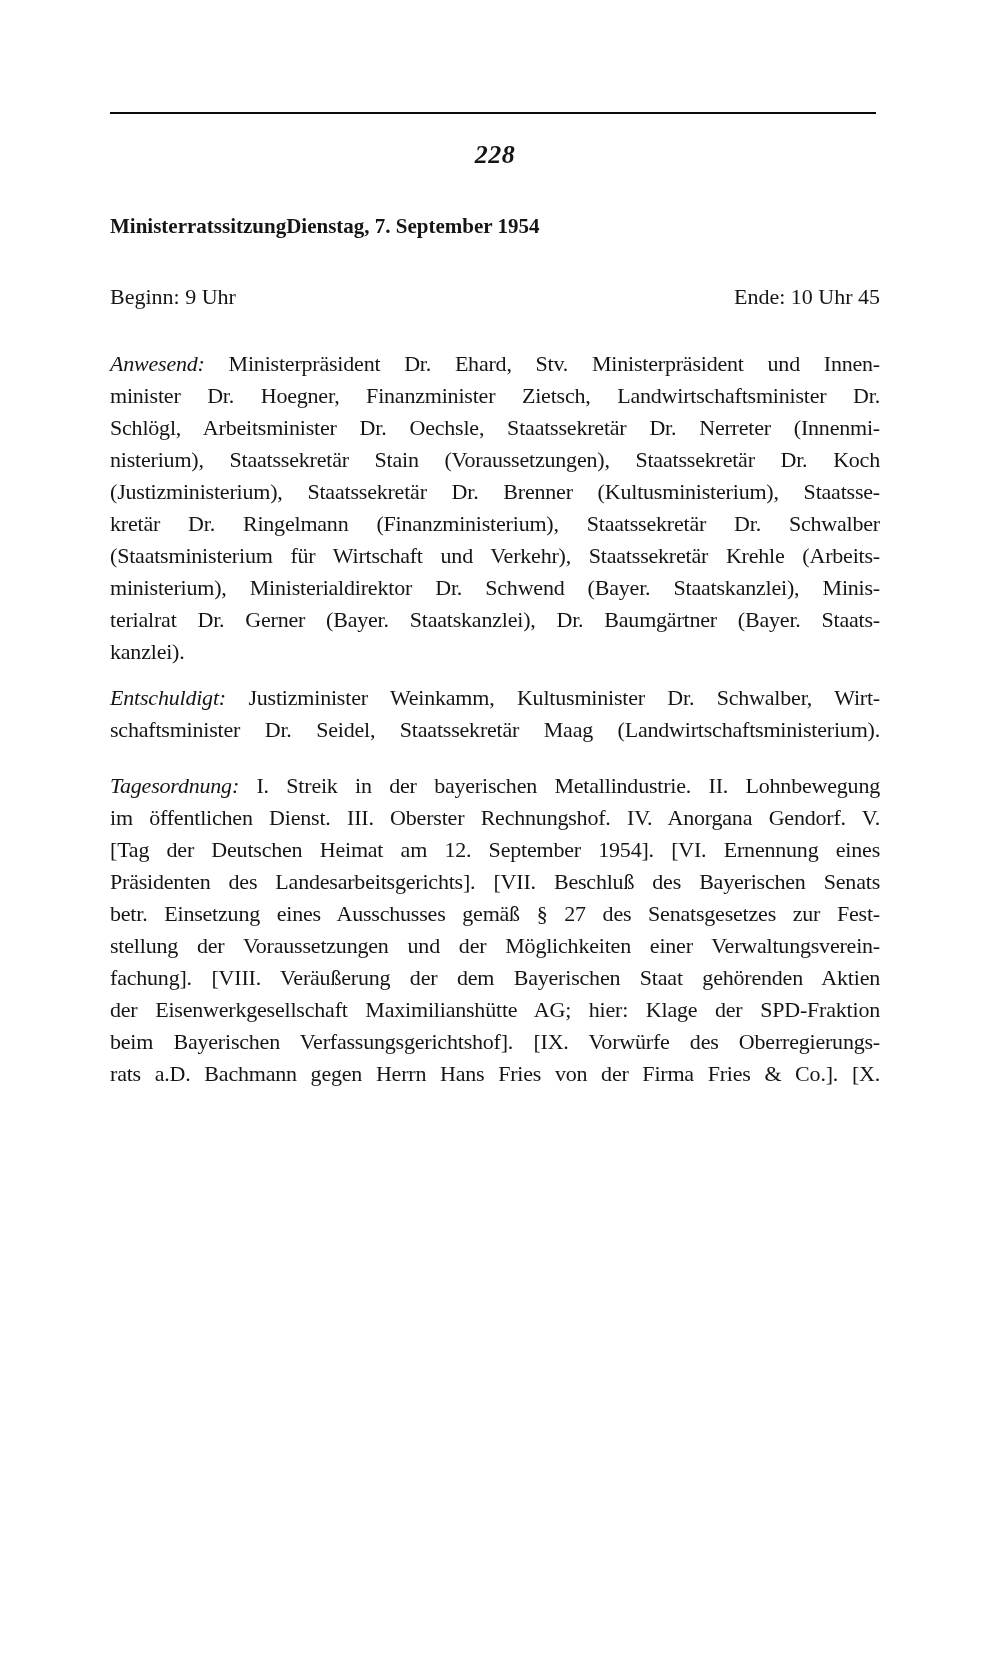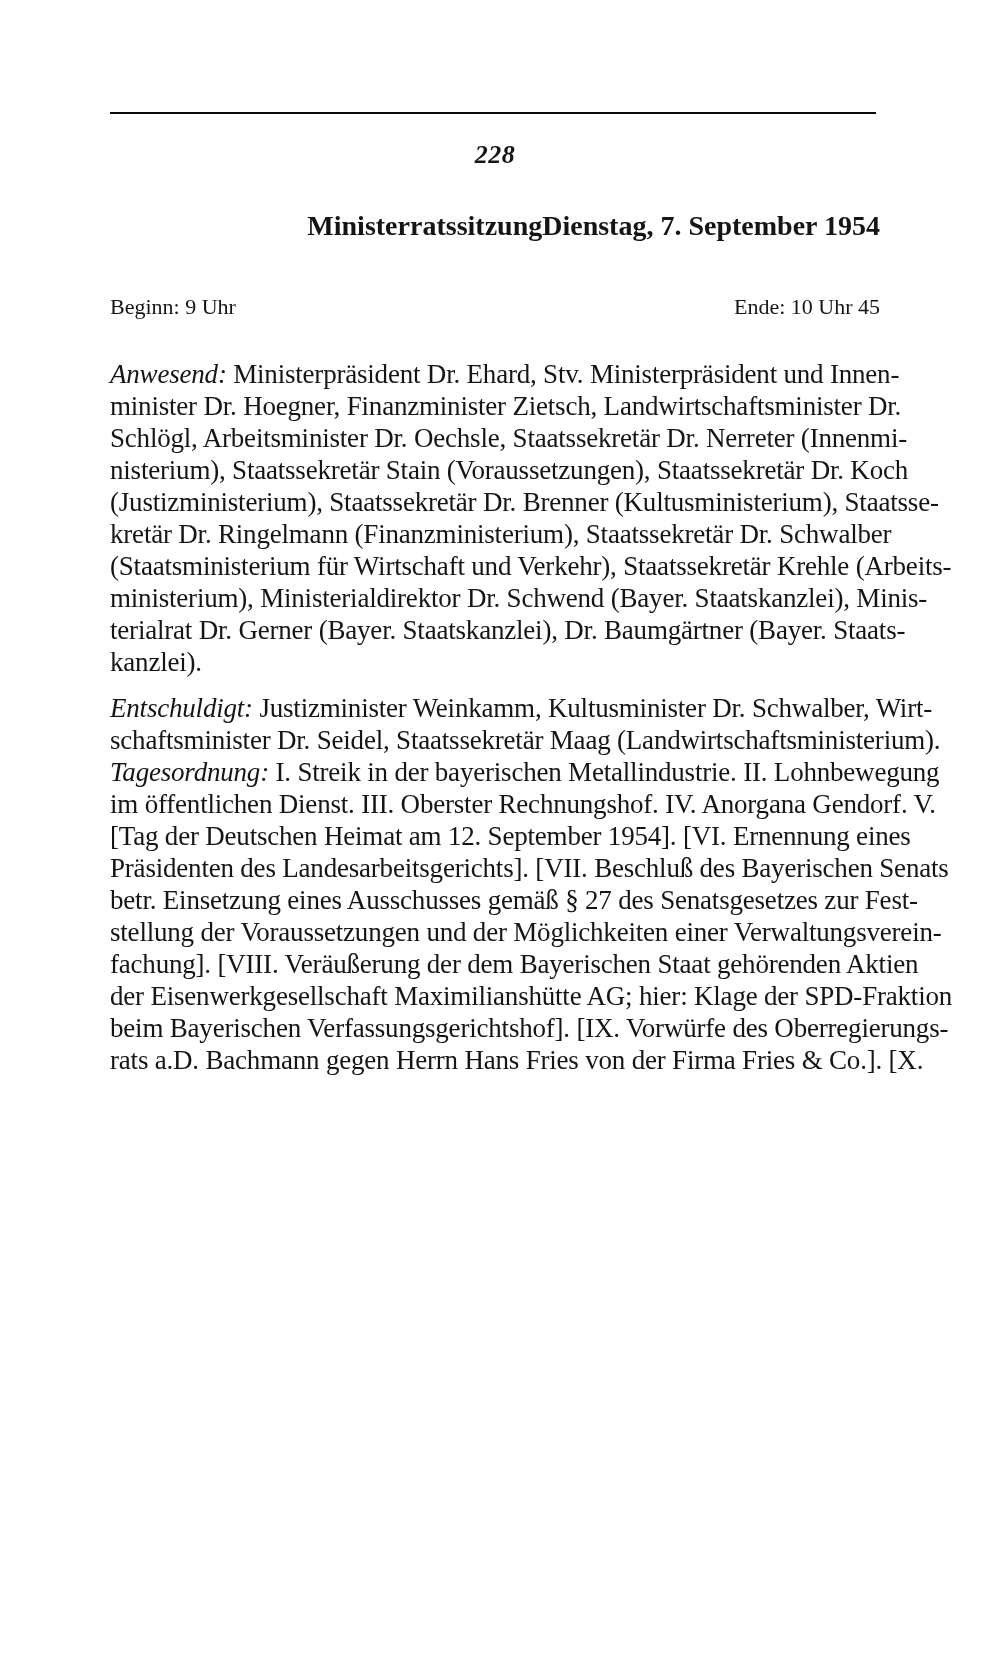--- a/index.html
+++ b/index.html
@@ -29,42 +29,42 @@
     text-align: center;
     font-weight: bold;
     font-size: 26px;
     line-height: 34px;
     letter-spacing: 0.5px;
     font-style: italic;
   }
   .header-row {
     margin-top: 37px;
     display: flex;
-    justify-content: flex-end;
+    justify-content: flex-start;
     align-items: baseline;
     font-weight: bold;
-    font-size: 28px;
+    font-size: 21px;
     line-height: 34px;
   }
   .time-row {
-    margin-top: 49px;
+    margin-top: 39px;
     display: flex;
     justify-content: space-between;
     align-items: baseline;
     font-size: 22px;
     line-height: 30px;
   }
   .para {
-    font-size: 27px;
+    font-size: 22px;
     line-height: 32px;
     letter-spacing: -0.2px;
   }
   .para-attendees { margin-top: 36px; }
   .para-excused   { margin-top: 14px; }
-  .para-agenda    { }
+  .para-agenda    { margin-top: 24px; }
   .line {
     text-align: justify;
     text-align-last: justify;
     white-space: nowrap;
   }
   .line.last {
     text-align: left;
     text-align-last: left;
   }
   .label { font-style: italic; }

